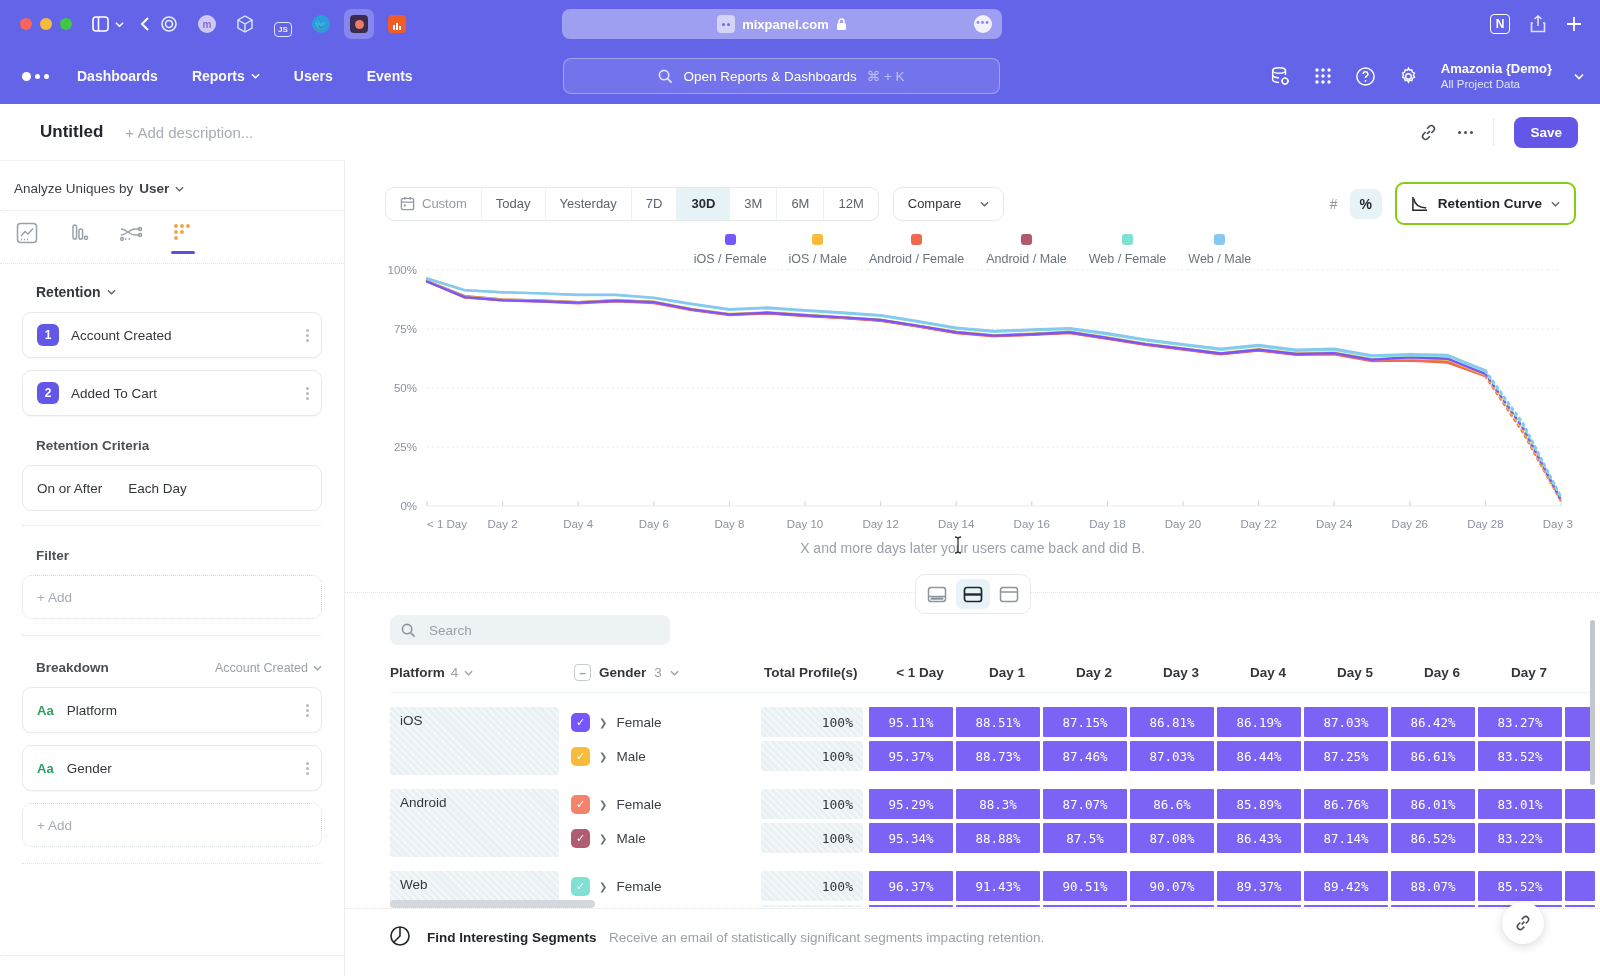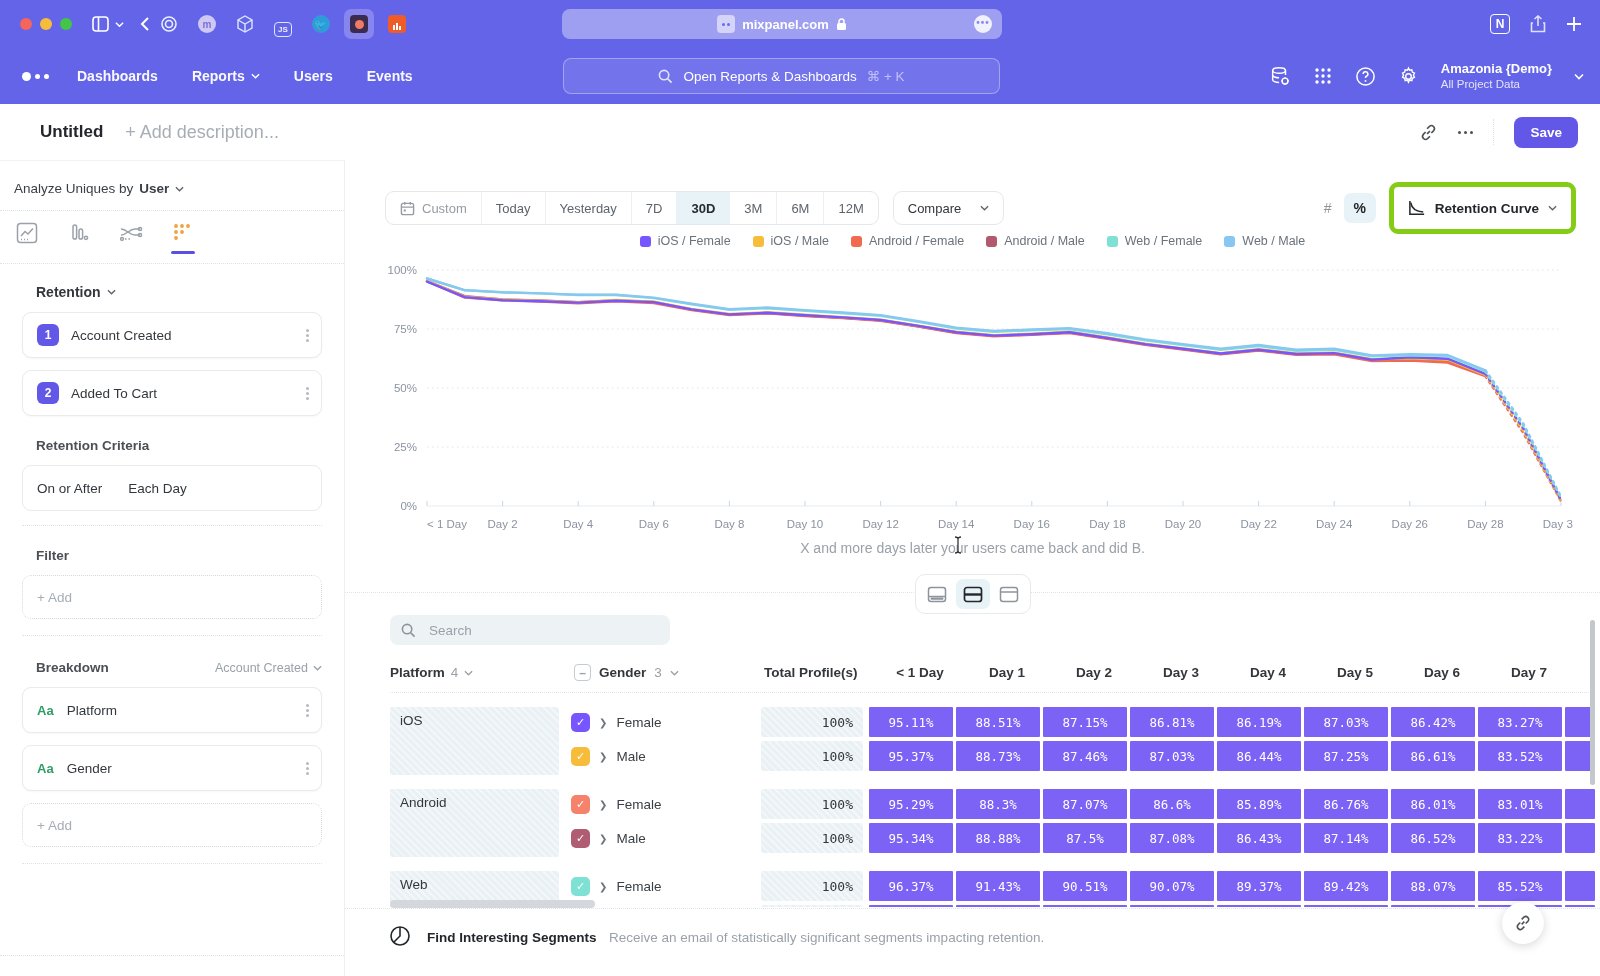--- a/index.html
+++ b/index.html
@@ -26,21 +26,21 @@
   .nav-search { position:absolute; left:563px; top:10px; width:437px; height:36px; border:1px solid rgba(255,255,255,.34); background:rgba(255,255,255,.10); border-radius:8px; display:flex; align-items:center; justify-content:center; gap:10px; font-size:13.5px; }
   .nav-search .sc { color:rgba(255,255,255,.55); }
   .nav-right { position:absolute; right:16px; top:0; height:56px; display:flex; align-items:center; gap:22px; }
   .proj { text-align:left; line-height:1.25; }
   .proj .p1 { font-size:13px; font-weight:700; }
   .proj .p2 { font-size:11.5px; color:rgba(255,255,255,.82); }
 
   
   .titlebar { position:absolute; left:0; top:104px; width:1600px; height:56px; background:#fff; display:flex; align-items:center; }
   .rpt-title { font-size:17px; font-weight:700; color:#23272c; margin-left:40px; }
-  .rpt-desc { font-size:18px; color:#a7adb5; margin-left:22px; }
+  .rpt-desc { font-size:15px; color:#a7adb5; margin-left:22px; }
   .title-actions { position:absolute; right:22px; display:flex; align-items:center; gap:20px; }
   .save-btn { background:#6257e6; color:#fff; font-size:13.5px; font-weight:600; border:none; border-radius:8px; padding:8px 16px; cursor:pointer; }
   .vdots-sep { width:1px; height:26px; border-left:1px dotted #d9dee2; }
 
   
   .sidebar { position:absolute; left:0; top:160px; width:345px; height:851px; border-top:1px solid #f0f2f4; border-right:1px solid #eceff1; background:#fff; }
   .sb-pad { padding:0 22px; }
   .sb-analyze { display:flex; align-items:center; gap:6px; font-size:13.5px; color:#3b4046; padding:20px 0 14px 14px; }
   .sb-analyze b { font-weight:700; }
   .dotline { border-bottom:1px dotted #dde3e7; }
@@ -69,24 +69,24 @@
   .seg { display:flex; align-items:center; border:1px solid #e4e8ea; border-radius:9px; overflow:hidden; background:#fff; height:34px; }
   .seg .item { padding:0 14px; font-size:13px; color:#5c646c; height:34px; display:flex; align-items:center; gap:7px; border-right:1px solid #eef1f3; cursor:pointer; white-space:nowrap; }
   .seg .item:last-child{border-right:none;}
   .seg .item.muted{ color:#959ca4; }
   .seg .item.active { background:#e7f3f7; color:#272b2f; font-weight:700; }
   .cmp-btn { margin-left:14px; border:1px solid #e4e8ea; border-radius:9px; height:34px; padding:0 14px; display:flex; align-items:center; gap:19px; font-size:13px; color:#33373c; background:#fff; cursor:pointer; }
   .right-ctl { margin-left:auto; display:flex; align-items:center; gap:12px; }
   .unit-seg { display:flex; border-radius:8px; overflow:hidden; border:1px solid transparent; }
   .unit-seg .u { width:32px; height:30px; display:flex; align-items:center; justify-content:center; font-size:14px; color:#8d949c; cursor:pointer; border-radius:7px; }
   .unit-seg .u.active { background:#e7f3f7; color:#23272c; font-weight:700; }
-  .charttype-btn { border:5px solid #84cc16; border-radius:9px; height:52px; padding:8px 14px; display:flex; align-items:center; gap:9px; font-size:13.5px; font-weight:600; color:#23272c; background:#fff; cursor:pointer; }
+  .charttype-btn { border:2px solid #84cc16; border-radius:9px; height:43px; padding:8px 14px; display:flex; align-items:center; gap:9px; font-size:13.5px; font-weight:600; color:#23272c; background:#fff; cursor:pointer; }
 
   .legend { position:absolute; left:0; right:0; top:74px; display:flex; justify-content:center; gap:22px; }
-  .lg-item { display:flex; align-items:center; gap:7px; font-size:12.5px; color:#6a727a; }
+  .lg-item { display:flex; align-items:center; gap:7px; font-size:12.5px; color:#6a727a;flex-direction:column; }
   .lg-sw { width:11px; height:11px; border-radius:3px; }
 
   .chart-wrap { position:absolute; left:28px; top:94px; width:1200px; height:290px; }
   .axis { font-size:11.5px; fill:#8b93a0; font-family:"Liberation Sans",sans-serif; }
 
   .caption { position:absolute; left:0; right:0; top:380px; text-align:center; color:#9aa1a9; font-size:14px; }
   .ibeam { position:absolute; left:608px; top:376px; }
 
   .layout-row { position:absolute; left:0; right:0; top:432px; border-top:1px dotted #dde6ea; }
   .layout-toggle { position:absolute; left:50%; transform:translateX(-50%); top:414px; background:#fff; border:1px solid #e6eaec; border-radius:10px; display:flex; padding:4px; gap:2px; }

